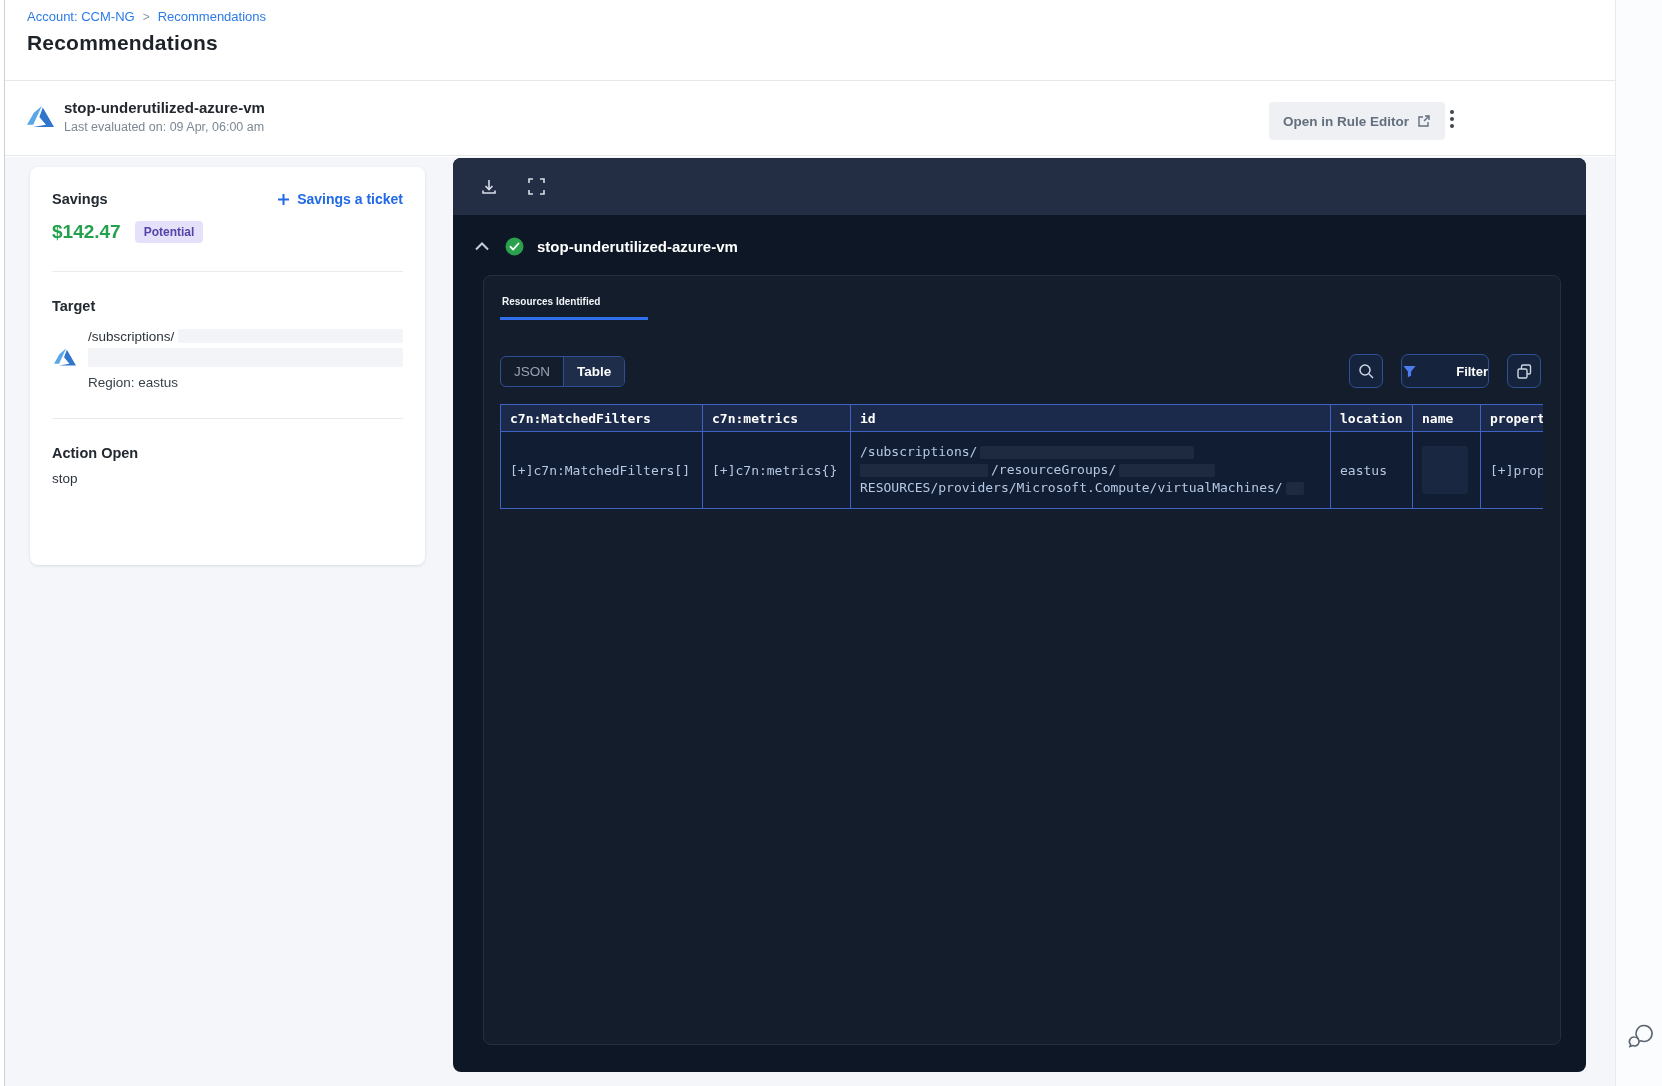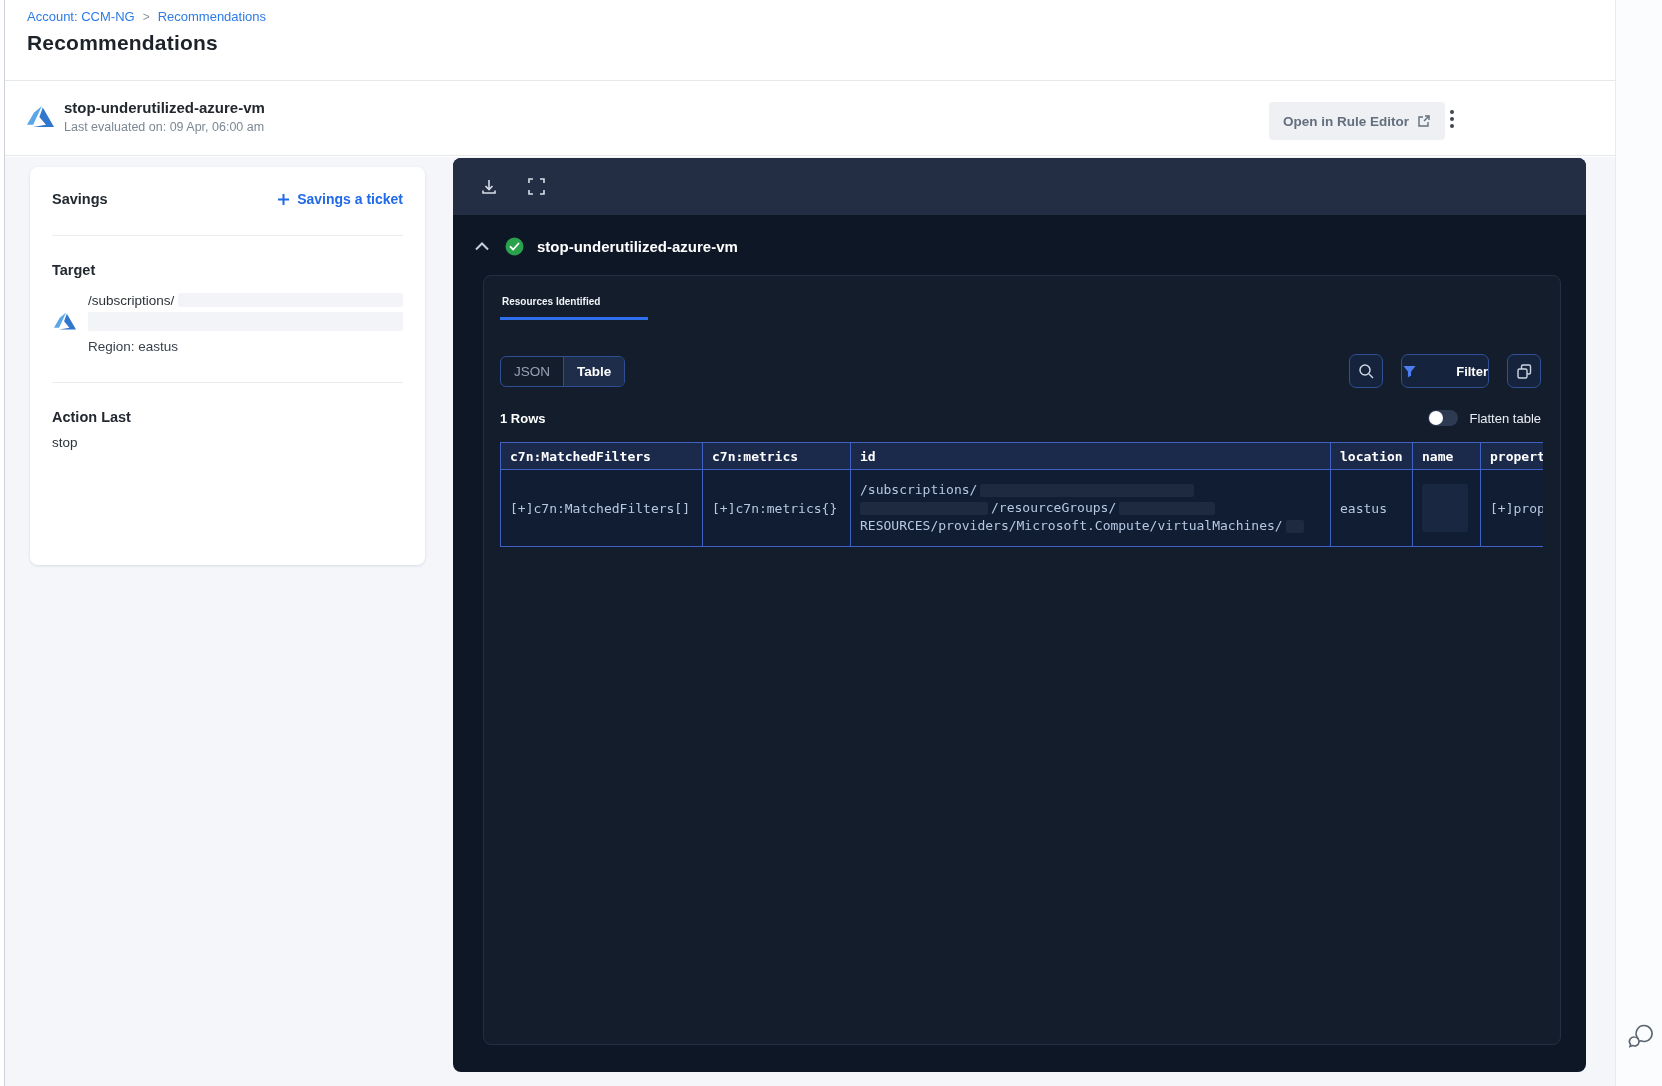--- a/index.html
+++ b/index.html
@@ -140,40 +140,44 @@
     <div class="card">
       <div class="card-row1">
         <div class="card-label">Savings</div>
         <div class="ticket-link">
           <svg width="13" height="13" viewBox="0 0 13 13" stroke="#2069e8" stroke-width="2">
               <path d="M6.5 1v11M1 6.5h11"></path>
             </svg>
           <span>Savings a ticket</span>
         </div>
       </div>
+      <div class="amount-row">
+        <span class="amount">$142.47</span>
+        <span class="badge">Potential</span>
+      </div>
       <hr>
       <div class="card-label target-label">Target</div>
       <div class="target-row">
         <svg class="azure-sm" viewBox="0 0 24 24">
           <path d="M13.23 2.7 6.1 8.68 0 19.25h5.5z" fill="#59a7e8"></path>
           <path d="M14.03 4.01 10.99 12.36l5.84 6.94-11.35 1.95H24z" fill="#2f76cc"></path>
         </svg>
         <div class="target-lines">
           <div class="t-line1">
             <span>/subscriptions/</span>
             <span class="redact-lt" style="flex:1;margin-left:4px;"></span>
           </div>
           <div class="t-line2">
               <span class="redact-lt" style="display:block;"></span>
             </div>
           <div class="region">Region: eastus</div>
         </div>
       </div>
       <hr>
-      <div class="card-label action-label">Action Last</div>
+      <div class="card-label action-label">Action Open</div>
       <div class="action-value">stop</div>
     </div>
 
     <div class="panel">
       <div class="toolbar">
         <button class="tb-btn">
           <svg width="20" height="20" viewBox="0 0 20 20" fill="none" stroke="#d7dee8" stroke-width="1.6">
             <path d="M10 3v9"></path>
               <path d="m6.5 9 3.5 3.5L13.5 9"></path>
               <path d="M4 13.5V16h12v-2.5"></path>
@@ -225,29 +229,20 @@
             </button>
             <button class="icon-btn">
               <svg width="17" height="17" viewBox="0 0 17 17" fill="none" stroke="#cdd6e4" stroke-width="1.4">
                 <rect x="5.5" y="2" width="9" height="9" rx="1.5"></rect>
                 <rect x="2" y="6" width="9" height="9" rx="1.5" fill="#16233c"></rect>
               </svg>
             </button>
           </div>
         </div>
 
-        <div class="meta">
-          <span class="rows-count">1 Rows</span>
-          <div class="meta-right">
-            <div class="switch">
-                <div class="knob"></div>
-              </div>
-            <span class="flatten-label">Flatten table</span>
-          </div>
-        </div>
 
         <div class="table-clip">
           <table class="res">
             <colgroup>
               <col style="width:202px">
                 <col style="width:148px">
                 <col style="width:480px">
               <col style="width:82px">
                 <col style="width:68px">
                 <col style="width:142px">

